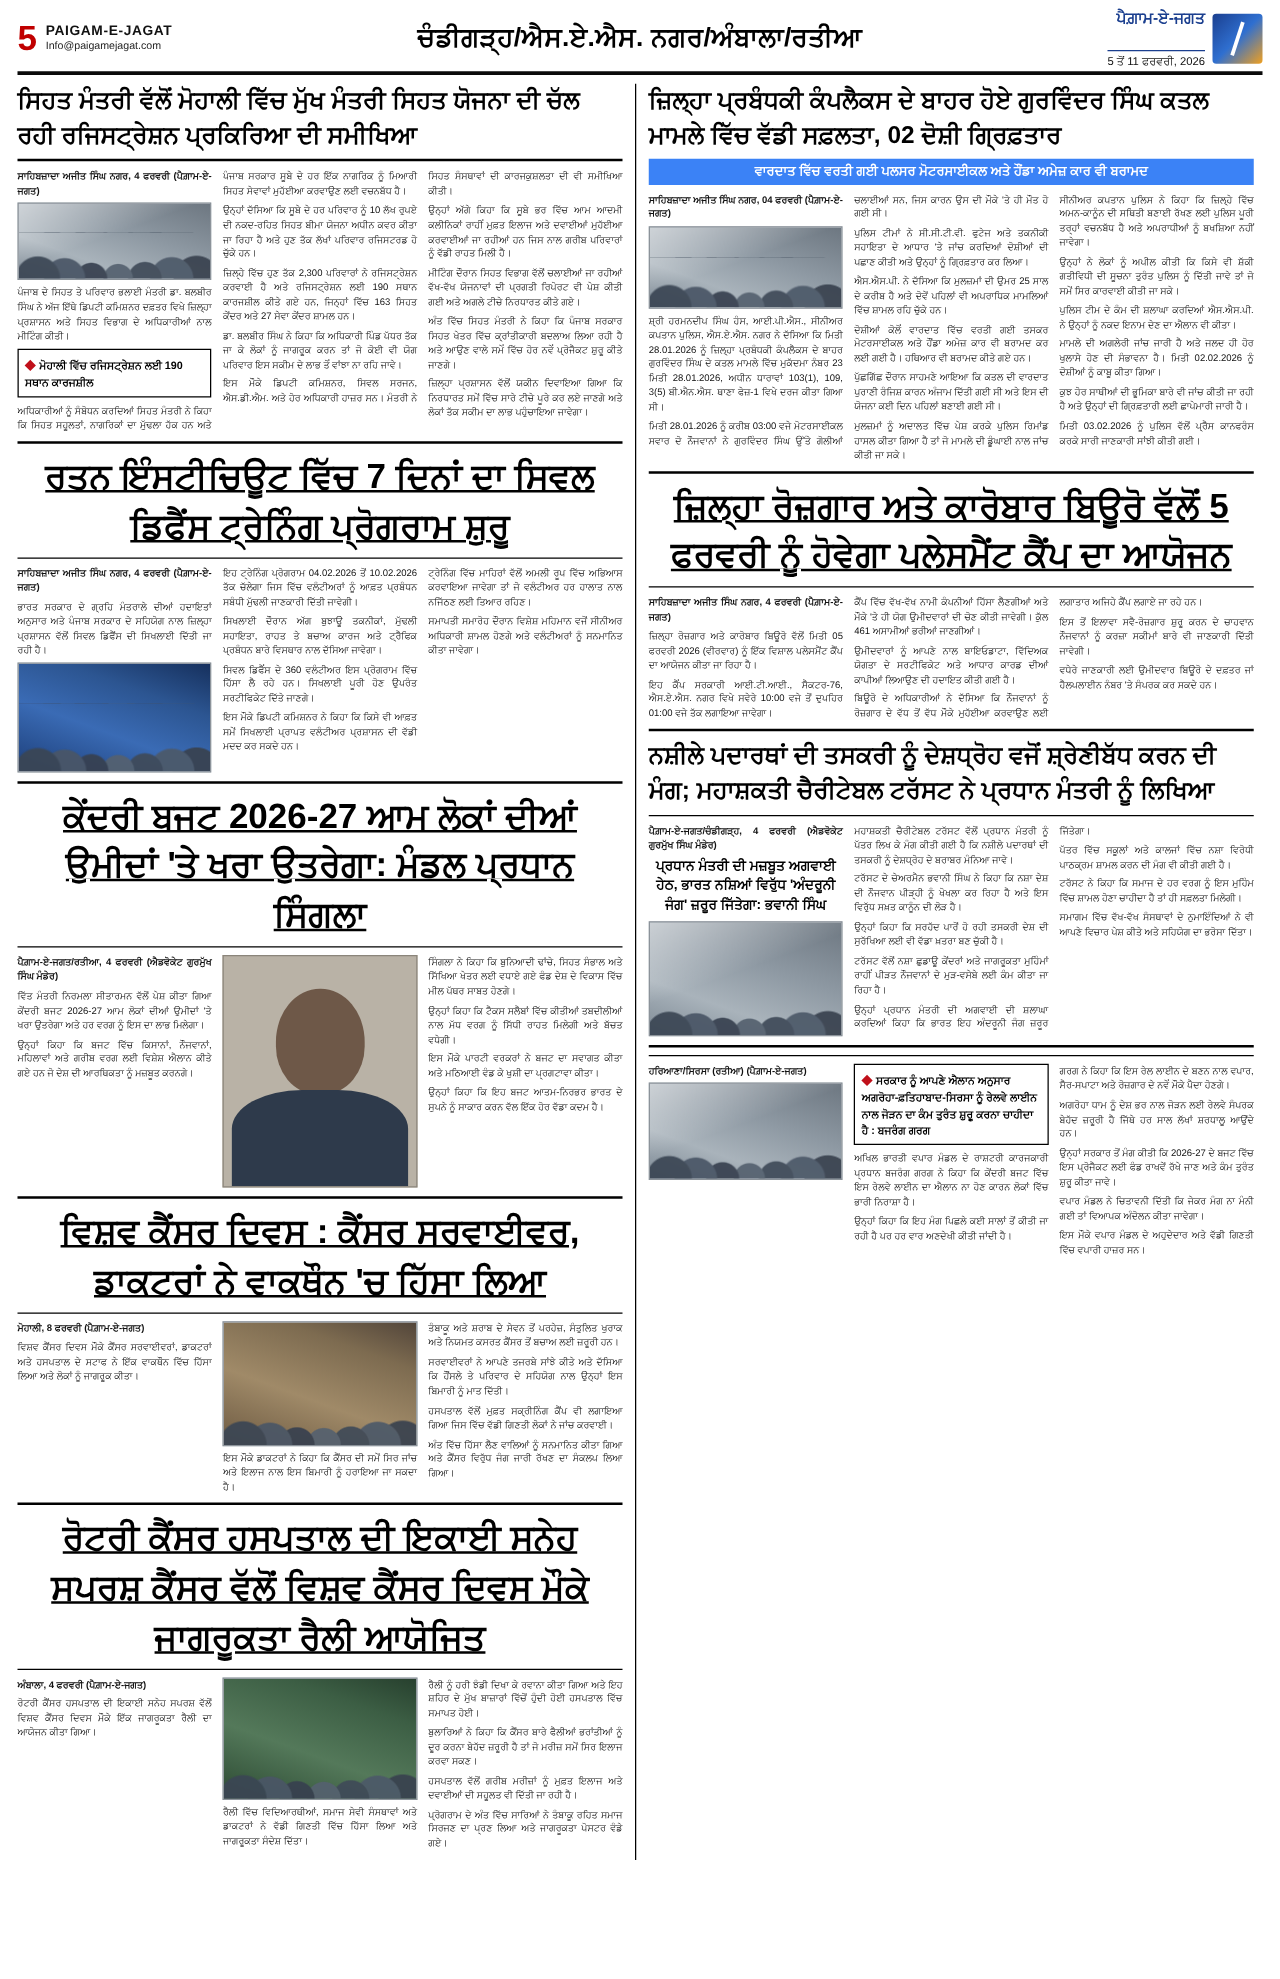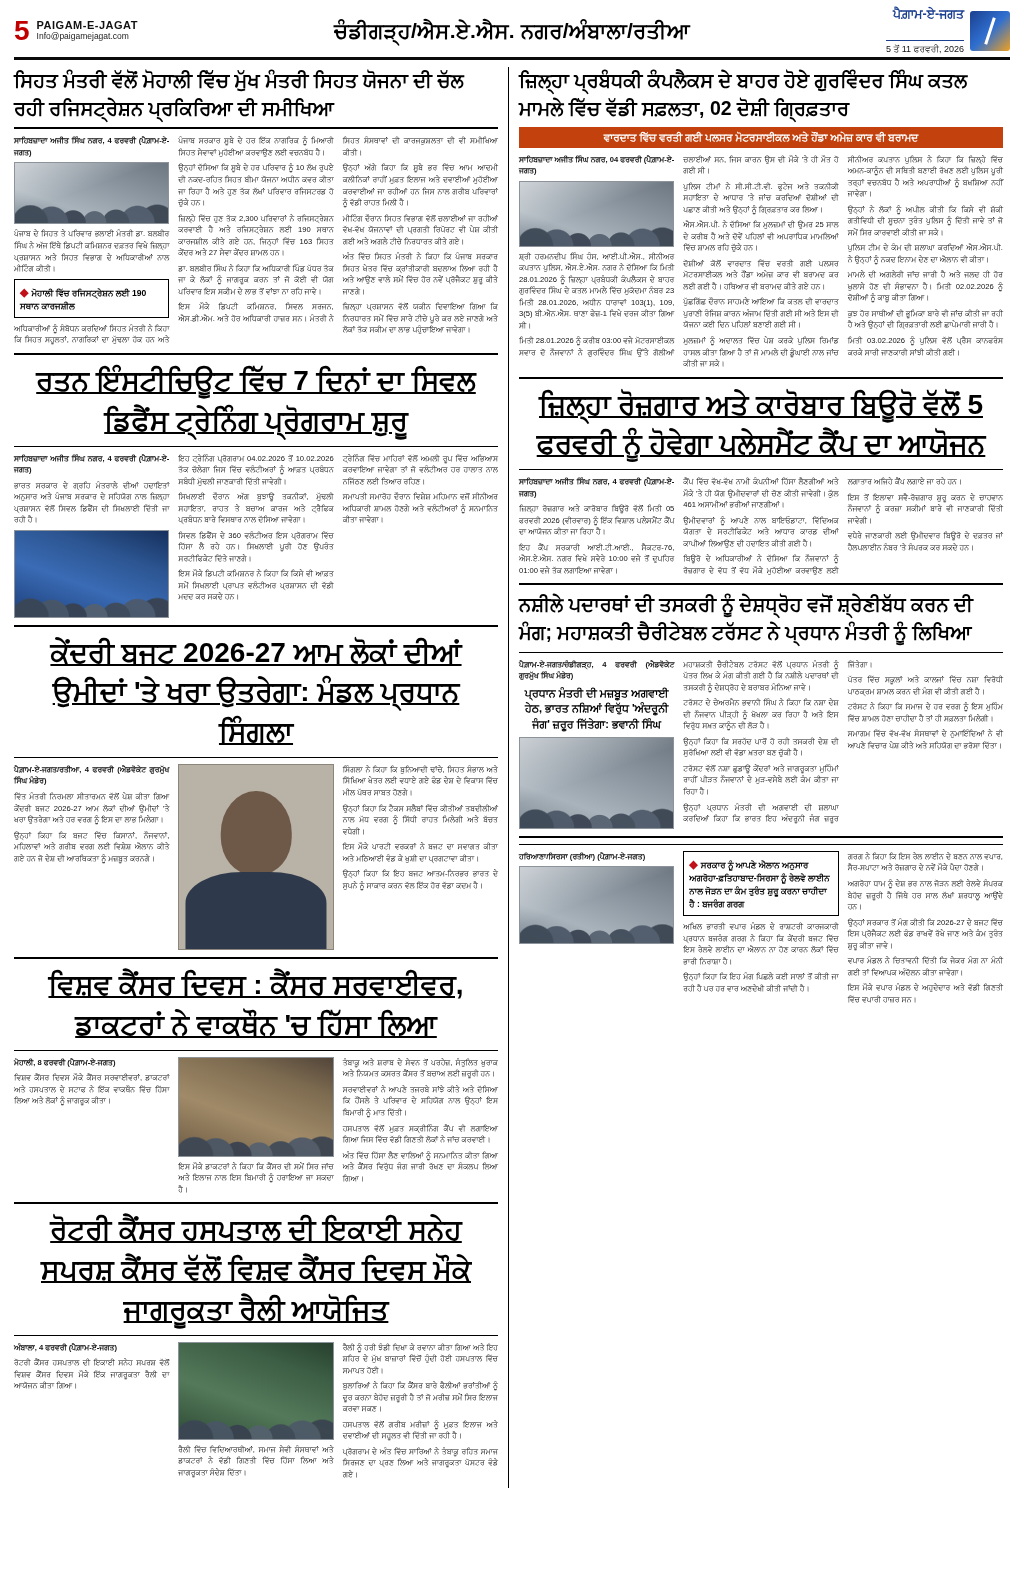--- a/index.html
+++ b/index.html
@@ -62,21 +62,21 @@
   
   h2.hl {
     font-size:19.5px; line-height:1.42; font-weight:bold;
     margin:0 0 5px 0; text-align:left;
   }
   h2.hl.center { text-align:center; }
   h2.hl.big { font-size:28px;text-decoration:underline; }
   .rule { border:0; border-top:2px solid #000; margin:5px 0 6px 0; }
   .rule.thin { border-top:1px solid #000; }
   .subhead-bar {
-    background:#c2410c; color:#fff; font-size:10.5px; font-weight:bold;
+    background:#3b82f6; color:#fff; font-size:10.5px; font-weight:bold;
     text-align:center; padding:3px 4px; line-height:1.35; margin:3px 0 6px 0;
   }
   .subhead-plain {
     font-size:11px; font-weight:bold; text-align:center; line-height:1.4;
     margin:2px 0 5px 0;
   }
   .cols3 { column-count:3; column-gap:9px; }
   p.body {
     font-size:7.6px; line-height:1.52; margin:0 0 4px 0;
     text-align:justify; color:#111;
@@ -277,21 +277,21 @@
         <div class="cols3">
           <p class="body dateline">ਸਾਹਿਬਜ਼ਾਦਾ ਅਜੀਤ ਸਿੰਘ ਨਗਰ, 04 ਫਰਵਰੀ (ਪੈਗ਼ਾਮ-ਏ-ਜਗਤ)</p>
           <div class="figure" style="height:66px">
               <div class="ph"></div>
               <div class="ppl"></div>
             </div>
           <p class="body">ਸ਼੍ਰੀ ਹਰਮਨਦੀਪ ਸਿੰਘ ਹੰਸ, ਆਈ.ਪੀ.ਐਸ., ਸੀਨੀਅਰ ਕਪਤਾਨ ਪੁਲਿਸ, ਐਸ.ਏ.ਐਸ. ਨਗਰ ਨੇ ਦੱਸਿਆ ਕਿ ਮਿਤੀ 28.01.2026 ਨੂੰ ਜ਼ਿਲ੍ਹਾ ਪ੍ਰਬੰਧਕੀ ਕੰਪਲੈਕਸ ਦੇ ਬਾਹਰ ਗੁਰਵਿੰਦਰ ਸਿੰਘ ਦੇ ਕਤਲ ਮਾਮਲੇ ਵਿੱਚ ਮੁਕੱਦਮਾ ਨੰਬਰ 23 ਮਿਤੀ 28.01.2026, ਅਧੀਨ ਧਾਰਾਵਾਂ 103(1), 109, 3(5) ਬੀ.ਐਨ.ਐਸ. ਥਾਣਾ ਫੇਜ਼-1 ਵਿਖੇ ਦਰਜ ਕੀਤਾ ਗਿਆ ਸੀ।</p>
           <p class="body">ਮਿਤੀ 28.01.2026 ਨੂੰ ਕਰੀਬ 03:00 ਵਜੇ ਮੋਟਰਸਾਈਕਲ ਸਵਾਰ ਦੋ ਨੌਜਵਾਨਾਂ ਨੇ ਗੁਰਵਿੰਦਰ ਸਿੰਘ ਉੱਤੇ ਗੋਲੀਆਂ ਚਲਾਈਆਂ ਸਨ, ਜਿਸ ਕਾਰਨ ਉਸ ਦੀ ਮੌਕੇ 'ਤੇ ਹੀ ਮੌਤ ਹੋ ਗਈ ਸੀ।</p>
           <p class="body">ਪੁਲਿਸ ਟੀਮਾਂ ਨੇ ਸੀ.ਸੀ.ਟੀ.ਵੀ. ਫੁਟੇਜ ਅਤੇ ਤਕਨੀਕੀ ਸਹਾਇਤਾ ਦੇ ਆਧਾਰ 'ਤੇ ਜਾਂਚ ਕਰਦਿਆਂ ਦੋਸ਼ੀਆਂ ਦੀ ਪਛਾਣ ਕੀਤੀ ਅਤੇ ਉਨ੍ਹਾਂ ਨੂੰ ਗ੍ਰਿਫ਼ਤਾਰ ਕਰ ਲਿਆ।</p>
           <p class="body">ਐਸ.ਐਸ.ਪੀ. ਨੇ ਦੱਸਿਆ ਕਿ ਮੁਲਜ਼ਮਾਂ ਦੀ ਉਮਰ 25 ਸਾਲ ਦੇ ਕਰੀਬ ਹੈ ਅਤੇ ਦੋਵੇਂ ਪਹਿਲਾਂ ਵੀ ਅਪਰਾਧਿਕ ਮਾਮਲਿਆਂ ਵਿੱਚ ਸ਼ਾਮਲ ਰਹਿ ਚੁੱਕੇ ਹਨ।</p>
-          <p class="body">ਦੋਸ਼ੀਆਂ ਕੋਲੋਂ ਵਾਰਦਾਤ ਵਿੱਚ ਵਰਤੀ ਗਈ ਪਲਸਰ ਮੋਟਰਸਾਈਕਲ ਅਤੇ ਹੌਂਡਾ ਅਮੇਜ਼ ਕਾਰ ਵੀ ਬਰਾਮਦ ਕਰ ਲਈ ਗਈ ਹੈ। ਹਥਿਆਰ ਵੀ ਬਰਾਮਦ ਕੀਤੇ ਗਏ ਹਨ।</p>
+          <p class="body">ਦੋਸ਼ੀਆਂ ਕੋਲੋਂ ਵਾਰਦਾਤ ਵਿੱਚ ਵਰਤੀ ਗਈ ਤਸਕਰ ਮੋਟਰਸਾਈਕਲ ਅਤੇ ਹੌਂਡਾ ਅਮੇਜ਼ ਕਾਰ ਵੀ ਬਰਾਮਦ ਕਰ ਲਈ ਗਈ ਹੈ। ਹਥਿਆਰ ਵੀ ਬਰਾਮਦ ਕੀਤੇ ਗਏ ਹਨ।</p>
           <p class="body">ਪੁੱਛਗਿੱਛ ਦੌਰਾਨ ਸਾਹਮਣੇ ਆਇਆ ਕਿ ਕਤਲ ਦੀ ਵਾਰਦਾਤ ਪੁਰਾਣੀ ਰੰਜਿਸ਼ ਕਾਰਨ ਅੰਜਾਮ ਦਿੱਤੀ ਗਈ ਸੀ ਅਤੇ ਇਸ ਦੀ ਯੋਜਨਾ ਕਈ ਦਿਨ ਪਹਿਲਾਂ ਬਣਾਈ ਗਈ ਸੀ।</p>
           <p class="body">ਮੁਲਜ਼ਮਾਂ ਨੂੰ ਅਦਾਲਤ ਵਿੱਚ ਪੇਸ਼ ਕਰਕੇ ਪੁਲਿਸ ਰਿਮਾਂਡ ਹਾਸਲ ਕੀਤਾ ਗਿਆ ਹੈ ਤਾਂ ਜੋ ਮਾਮਲੇ ਦੀ ਡੂੰਘਾਈ ਨਾਲ ਜਾਂਚ ਕੀਤੀ ਜਾ ਸਕੇ।</p>
           <p class="body">ਸੀਨੀਅਰ ਕਪਤਾਨ ਪੁਲਿਸ ਨੇ ਕਿਹਾ ਕਿ ਜ਼ਿਲ੍ਹੇ ਵਿੱਚ ਅਮਨ-ਕਾਨੂੰਨ ਦੀ ਸਥਿਤੀ ਬਣਾਈ ਰੱਖਣ ਲਈ ਪੁਲਿਸ ਪੂਰੀ ਤਰ੍ਹਾਂ ਵਚਨਬੱਧ ਹੈ ਅਤੇ ਅਪਰਾਧੀਆਂ ਨੂੰ ਬਖਸ਼ਿਆ ਨਹੀਂ ਜਾਵੇਗਾ।</p>
           <p class="body">ਉਨ੍ਹਾਂ ਨੇ ਲੋਕਾਂ ਨੂੰ ਅਪੀਲ ਕੀਤੀ ਕਿ ਕਿਸੇ ਵੀ ਸ਼ੱਕੀ ਗਤੀਵਿਧੀ ਦੀ ਸੂਚਨਾ ਤੁਰੰਤ ਪੁਲਿਸ ਨੂੰ ਦਿੱਤੀ ਜਾਵੇ ਤਾਂ ਜੋ ਸਮੇਂ ਸਿਰ ਕਾਰਵਾਈ ਕੀਤੀ ਜਾ ਸਕੇ।</p>
           <p class="body">ਪੁਲਿਸ ਟੀਮ ਦੇ ਕੰਮ ਦੀ ਸ਼ਲਾਘਾ ਕਰਦਿਆਂ ਐਸ.ਐਸ.ਪੀ. ਨੇ ਉਨ੍ਹਾਂ ਨੂੰ ਨਕਦ ਇਨਾਮ ਦੇਣ ਦਾ ਐਲਾਨ ਵੀ ਕੀਤਾ।</p>
           <p class="body">ਮਾਮਲੇ ਦੀ ਅਗਲੇਰੀ ਜਾਂਚ ਜਾਰੀ ਹੈ ਅਤੇ ਜਲਦ ਹੀ ਹੋਰ ਖੁਲਾਸੇ ਹੋਣ ਦੀ ਸੰਭਾਵਨਾ ਹੈ। ਮਿਤੀ 02.02.2026 ਨੂੰ ਦੋਸ਼ੀਆਂ ਨੂੰ ਕਾਬੂ ਕੀਤਾ ਗਿਆ।</p>
           <p class="body">ਕੁਝ ਹੋਰ ਸਾਥੀਆਂ ਦੀ ਭੂਮਿਕਾ ਬਾਰੇ ਵੀ ਜਾਂਚ ਕੀਤੀ ਜਾ ਰਹੀ ਹੈ ਅਤੇ ਉਨ੍ਹਾਂ ਦੀ ਗ੍ਰਿਫ਼ਤਾਰੀ ਲਈ ਛਾਪੇਮਾਰੀ ਜਾਰੀ ਹੈ।</p>
           <p class="body">ਮਿਤੀ 03.02.2026 ਨੂੰ ਪੁਲਿਸ ਵੱਲੋਂ ਪ੍ਰੈਸ ਕਾਨਫਰੰਸ ਕਰਕੇ ਸਾਰੀ ਜਾਣਕਾਰੀ ਸਾਂਝੀ ਕੀਤੀ ਗਈ।</p>
         </div>
       </div>

